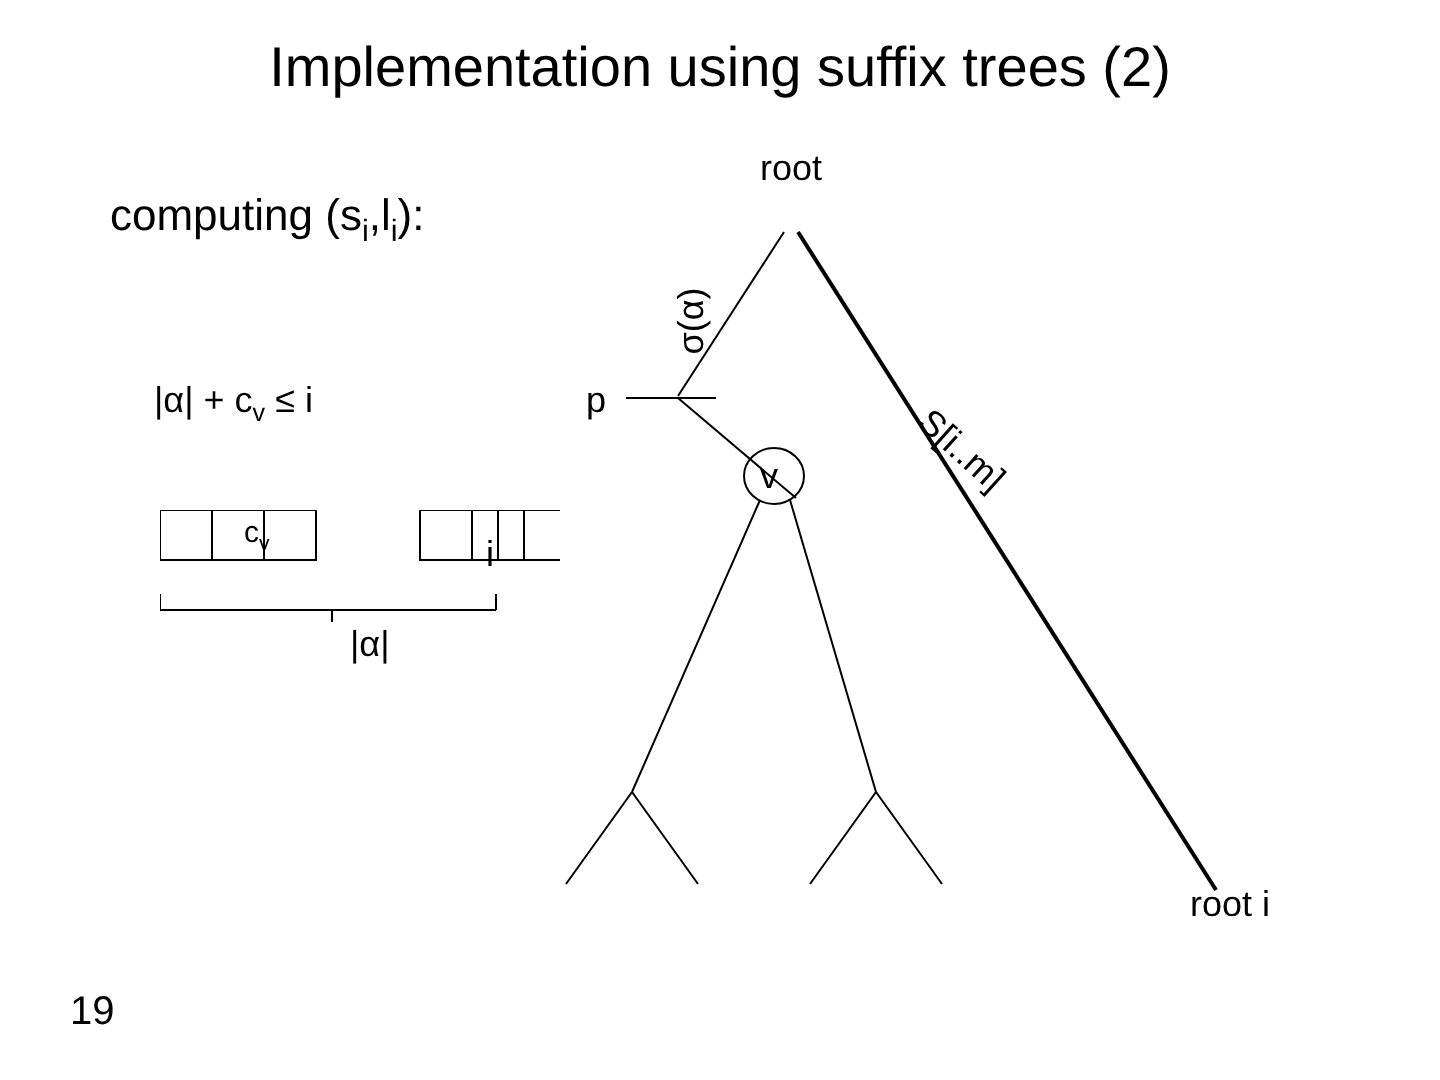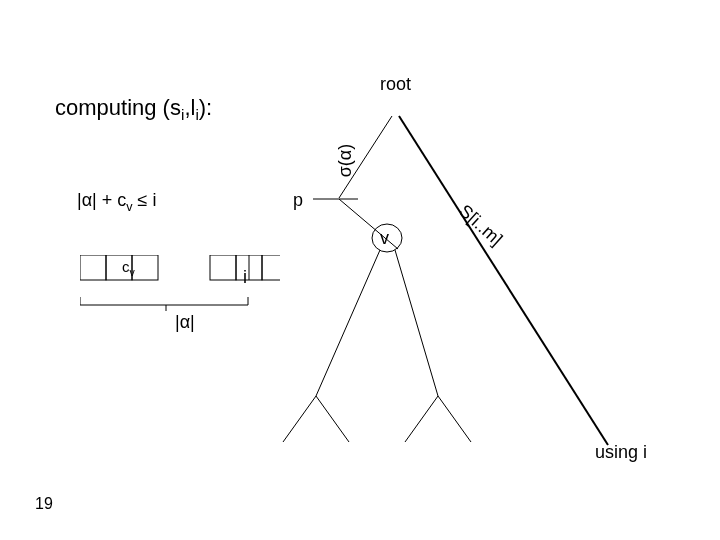--- a/index.html
+++ b/index.html
@@ -89,21 +89,21 @@
     .leaf-label {
       position: absolute;
       left: 595px;
       top: 442px;
       font-size: 18px;
     }
     .slide-number {
       position: absolute;
       left: 35px;
       top: 495px;
-      font-size: 16px;
+      font-size: 20px;
     }
     svg.tree-svg {
       position: absolute;
       left: 0;
       top: 0;
       width: 720px;
       height: 540px;
       pointer-events: none;
     }
     .bar-svg {
@@ -112,32 +112,33 @@
       top: 255px;
       width: 200px;
       height: 80px;
     }
     sub { font-size: 0.7em; }
   </style>
 </head>
 <body>
 
 <div class="slide">
+  <div class="title">Implementation using suffix trees (2)</div>
 
   <div class="computing-label">computing (s<sub>i</sub>,l<sub>i</sub>):</div>
   <div class="root-label">root</div>
   <div class="condition-text">|α| + c<sub>v</sub> ≤ i</div>
   <div class="alpha-sigma">σ(α)</div>
   <div class="p-label">p</div>
   <div class="v-label">v</div>
   <div class="sim-label">S[i..m]</div>
   <div class="cv-label">c<sub>v</sub></div>
   <div class="i-label">i</div>
   <div class="alpha-bar">|α|</div>
-  <div class="leaf-label">using i</div>
+  <div class="leaf-label">root i</div>
   <div class="slide-number">19</div>
 
   <svg class="tree-svg">
 
     <line x1="399" y1="116" x2="608" y2="445" stroke="black" stroke-width="2"></line>
 
     <line x1="392" y1="116" x2="339" y2="198" stroke="black" stroke-width="1"></line>
 
     <line x1="313" y1="199" x2="358" y2="199" stroke="black" stroke-width="1"></line>
 

